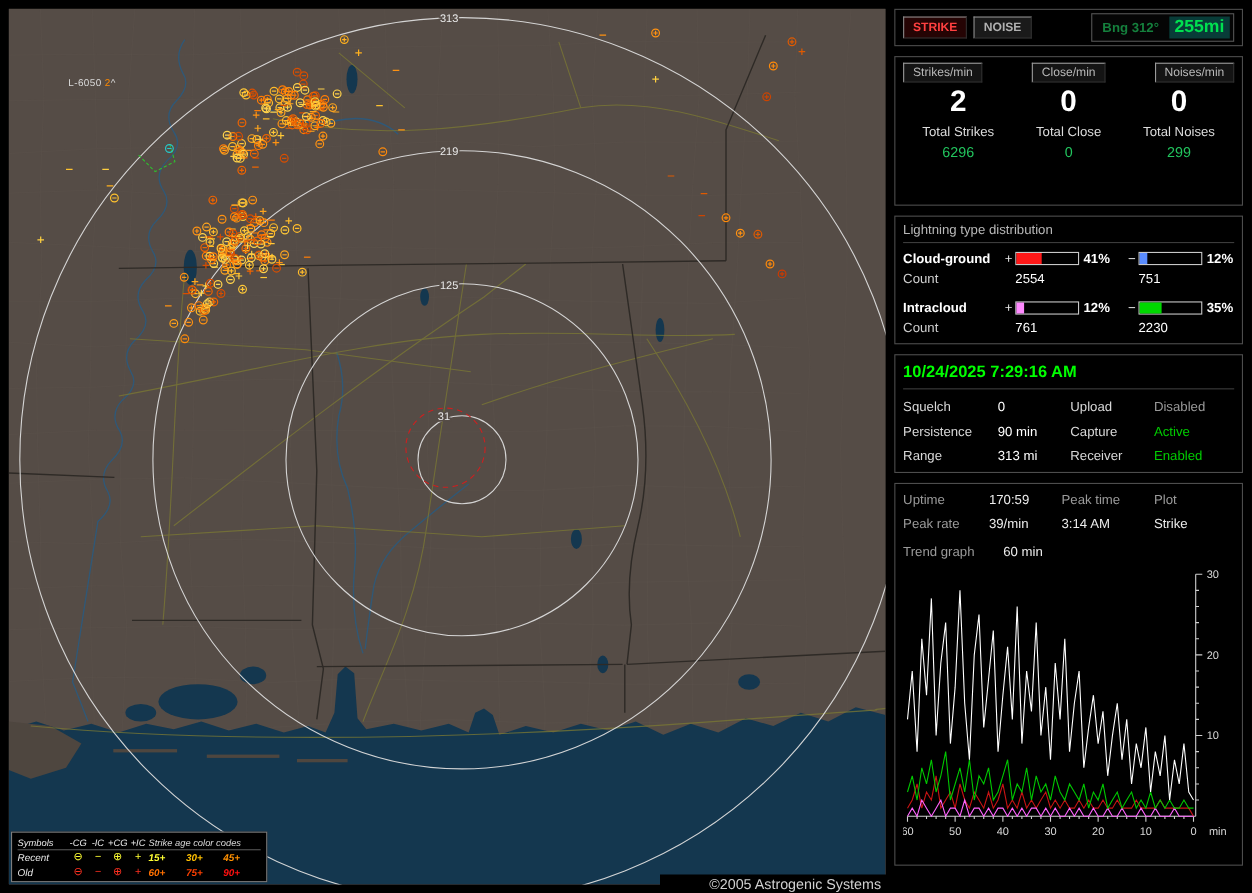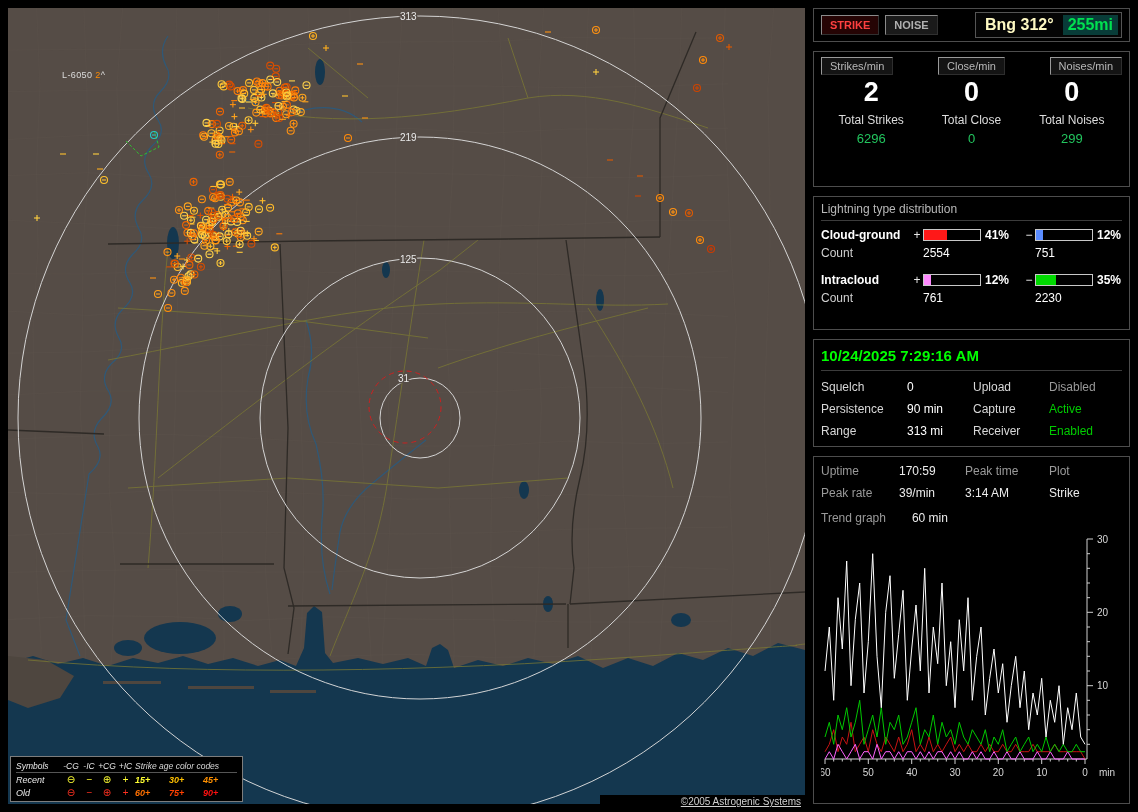--- a/index.html
+++ b/index.html
@@ -12,49 +12,49 @@
   #station-label{position:absolute;left:54px;top:62px;font-size:9px;color:#dcdcdc;letter-spacing:.4px;}
   #station-label .num{color:#ff8a00;}
   #legend{position:absolute;left:2px;bottom:2px;background:#000;border:1px solid #7d7d7d;
           padding:2px 5px;font-size:9px;color:#e8e8e8;}
   .lg-row{display:grid;grid-template-columns:46px 18px 18px 18px 19px 34px 34px 34px;align-items:center;height:13px;font-style:italic;}
   .lg-head{border-bottom:1px solid #555;font-size:8.5px;}
   .lg-age-title{grid-column:6/9;font-size:8.5px;color:#d8d8d8;}
   .lg-sym{text-align:center;font-size:10px;line-height:10px;}
   .lg-symh{text-align:center;}
   .lg-age{font-weight:bold;}
-  #copyright{position:absolute;left:600px;top:795px;width:206px;text-align:right;font-size:10px;
-             color:#d0d0d0;background:#000;padding:1px 5px;box-sizing:border-box;text-decoration:underline;}
+  #copyright{position:absolute;left:600px;top:795px;width:206px;text-align:right;font-size:13px;
+             color:#d0d0d0;background:#000;padding:1px 5px;box-sizing:border-box;}
 
   
   #sidebar{position:absolute;left:813px;top:8px;width:317px;height:796px;}
   .panel{background:#000;border:1px solid #4d4d4d;box-sizing:border-box;padding:5px 7px;margin-bottom:9px;}
 
   #panel-top{height:34px;display:flex;align-items:center;gap:6px;}
   .btn{font-size:11px;font-weight:bold;padding:3px 8px;background:#1a1a1a;border:1px solid;
        border-color:#8a8a8a #303030 #303030 #8a8a8a;cursor:default;}
   #strike-btn{color:#ff4040;background:#250404;}
   #noise-btn{color:#b0b0b0;}
   #bng-box{margin-left:auto;display:flex;align-items:center;border:1px solid #555;background:#050505;
            padding:2px 3px 2px 9px;gap:9px;}
-  #bng-label{color:#fef9c3;font-weight:bold;font-size:16px;text-align:center;}
+  #bng-label{color:#15803d;font-weight:bold;font-size:12px;text-align:center;}
   #bng-dist{color:#00e050;font-weight:bold;font-size:16px;background:#083c38;padding:1px 5px;}
 
   #panel-stats{height:136px;}
   .chips{display:flex;justify-content:space-between;}
   .chip{font-size:11px;color:#b8b8b8;background:#141414;border:1px solid;
         border-color:#9a9a9a #2e2e2e #2e2e2e #9a9a9a;padding:2px 8px;}
   .rates{display:grid;grid-template-columns:1fr 1fr 1fr;margin-top:2px;}
   .rate{font-size:27px;font-weight:bold;color:#fff;text-align:center;}
   .totals-labels,.totals-values{display:grid;grid-template-columns:1fr 1fr 1fr;}
   .totals-labels{margin-top:5px;}
   .tl{font-size:12px;color:#dcdcdc;text-align:center;}
   .tv{font-size:13px;color:#22c55e;text-align:center;margin-top:4px;}
 
-  #panel-dist{height:134px;}
+  #panel-dist{height:117px;}
   .dist-title{font-size:12px;color:#b8b8b8;padding-bottom:4px;border-bottom:1px solid #3c3c3c;margin-bottom:7px;}
   .dist-grid{display:grid;grid-template-columns:90px 12px 58px 42px 12px 58px 29px;align-items:center;
              row-gap:4px;font-size:12px;}
   .dlabel{color:#fff;font-weight:bold;}
   .sign{color:#e8e8e8;text-align:center;}
   .bar{height:10px;border:1px solid #c8c8c8;background:#000;}
   .fill{display:block;height:100%;}
   .pct{color:#fff;font-weight:bold;padding-left:4px;}
   .count-label{color:#d0d0d0;}
   .cnt{color:#fff;}

